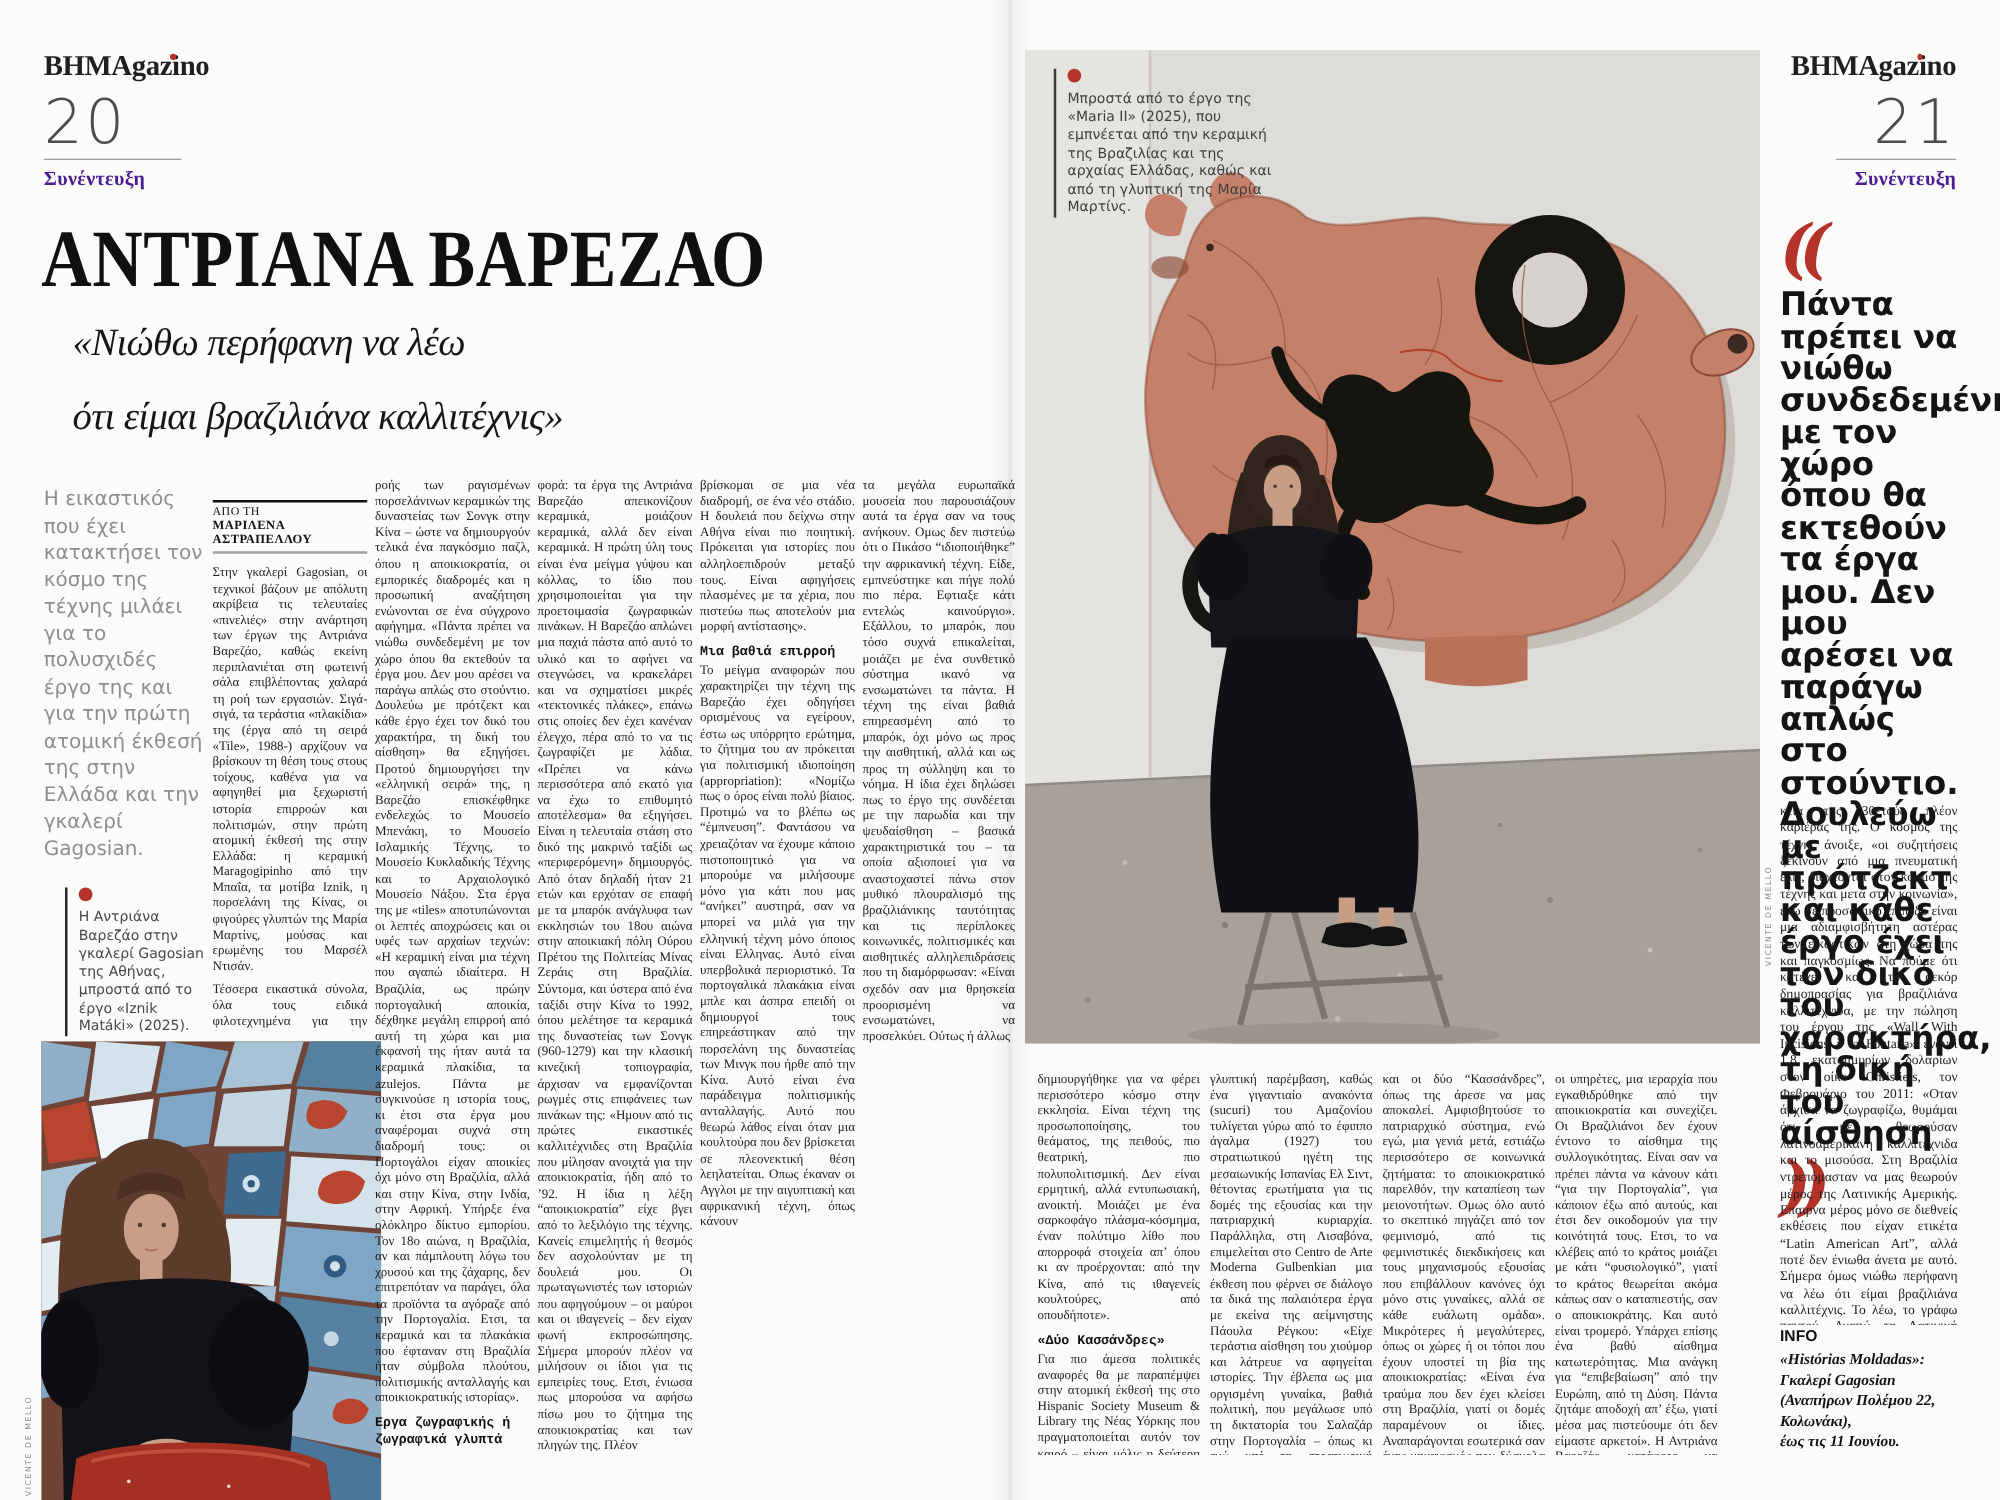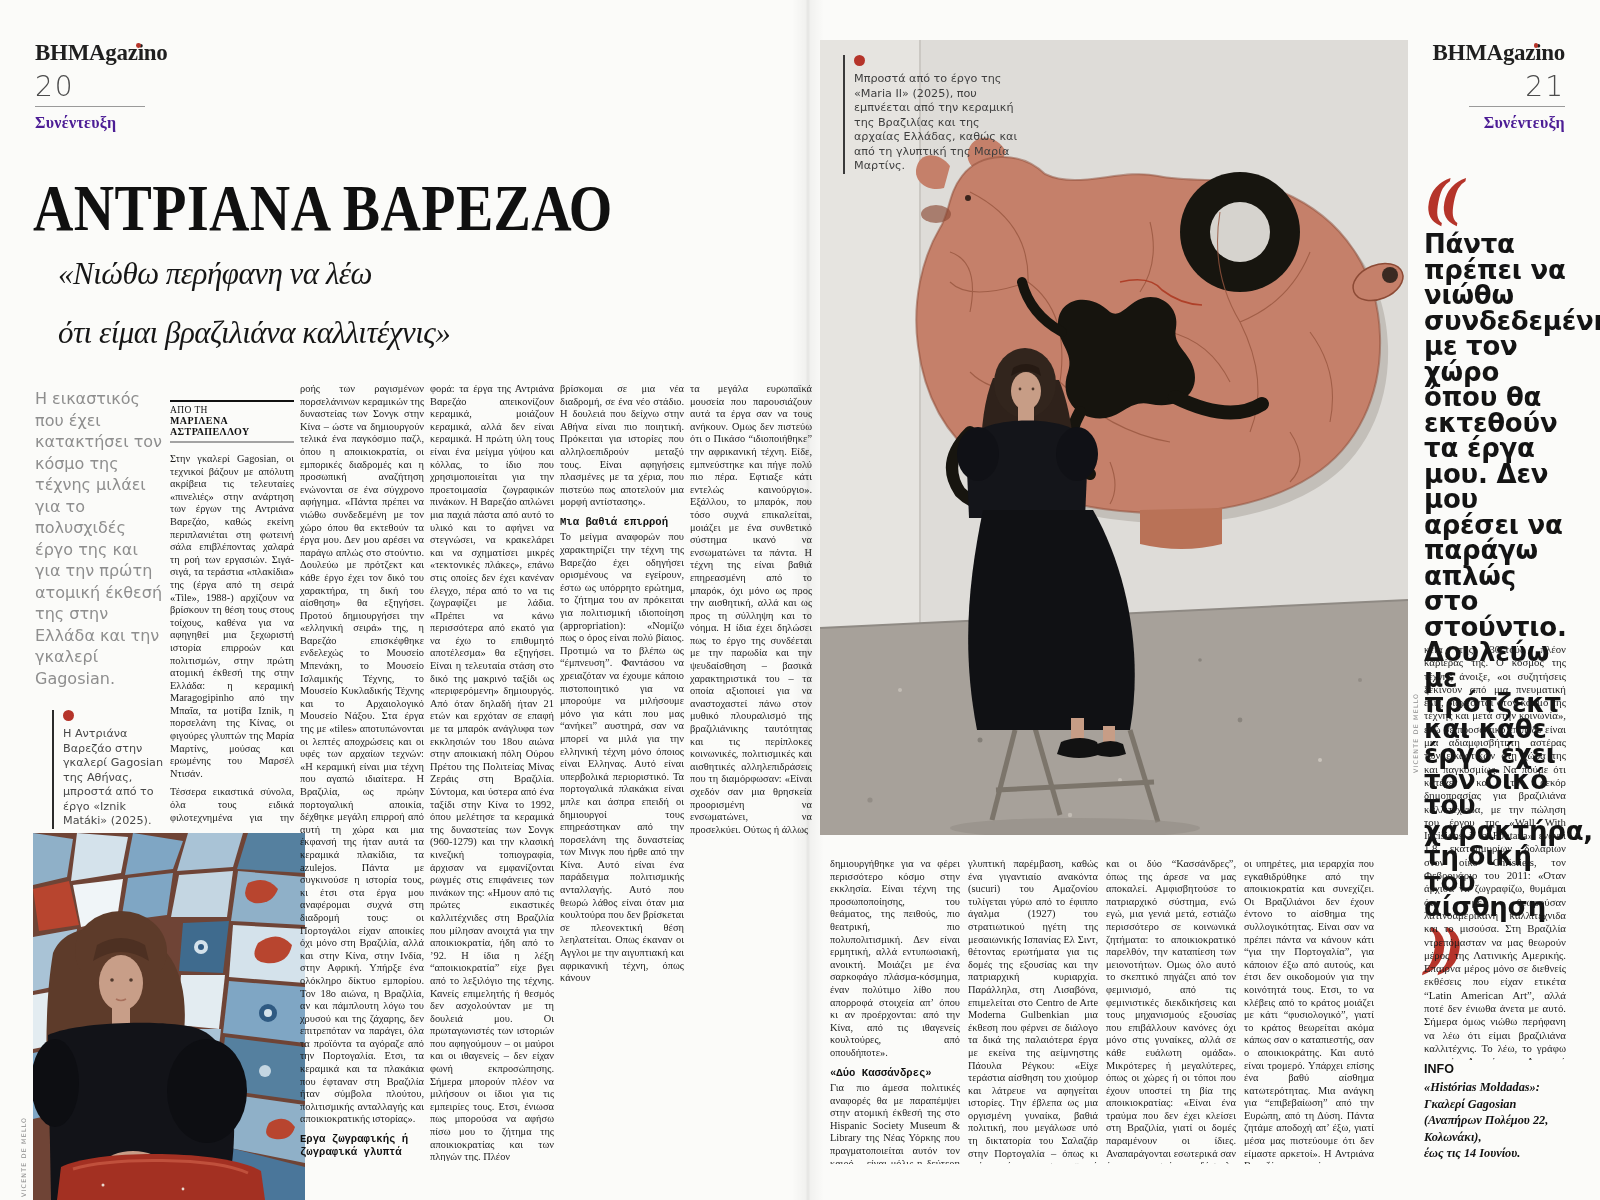--- a/index.html
+++ b/index.html
@@ -2,21 +2,21 @@
 <html><head>
 <meta charset="utf-8">
 <style>
   html,body{margin:0;padding:0;background:#ffffff;}
   .spread{position:relative;width:1600px;height:1200px;background:#fbfbf9;overflow:hidden;
           font-family:"Liberation Serif",serif;color:#1b1b1b;}
   .abs{position:absolute;}
   
   .masthead{font-family:Liberation Serif, serif;font-weight:bold;font-size:23px;letter-spacing:-0.3px;color:#1f1f1f;position:relative;display:inline-block;}
   .mast-dot{position:absolute;left:101px;top:3px;width:4.8px;height:4.8px;border-radius:50%;background:#b5342a;}
-  .pagenum{font-family:"DejaVu Sans",sans-serif;font-weight:200;font-size:28px;color:#4c4c4c;line-height:1;margin-top:7px;letter-spacing:2px;border-bottom:1.5px solid #9a9a9a;padding-bottom:5px;}
+  .pagenum{font-family:"DejaVu Sans",sans-serif;font-weight:200;font-size:49px;color:#4c4c4c;line-height:1;margin-top:7px;letter-spacing:2px;border-bottom:1.5px solid #9a9a9a;padding-bottom:5px;}
   .hdr-left .pagenum{width:110px;}
   .hdr-right{text-align:right;}
   .hdr-right .pagenum{width:96px;margin-left:auto;}
   .section{font-family:"Liberation Serif",serif;font-weight:bold;color:#4c1d95;font-size:16px;margin-top:7px;letter-spacing:0.3px;}
   
   .headline{font-family:"Liberation Serif",serif;font-weight:bold;font-size:65px;letter-spacing:0.5px;color:#101010;transform:scaleX(.86);transform-origin:left top;white-space:nowrap;line-height:1;}
   .subhead{font-family:"Liberation Serif",serif;font-style:italic;font-size:31px;line-height:59px;color:#161616;letter-spacing:-0.5px;white-space:nowrap;margin-left:25px;}
   
   .intro{font-family:"DejaVu Sans",sans-serif;font-size:16px;line-height:21.5px;color:#8e8e8e;}
   .sidecap{font-family:"DejaVu Sans",sans-serif;font-size:11.2px;line-height:14.5px;color:#484848;border-left:2px solid #2b2b2b;padding-left:9px;}
@@ -273,21 +273,21 @@
   <div class="abs bodycol sidecol" style="left:1424px;top:643px;">
     <p>κεια της 30ετούς πλέον καριέρας της. Ο κόσμος της τέχνης άνοιξε, «οι συζητήσεις ξεκινούν από μια πνευματική ελίτ, διαχέονται στον κόσμο της τέχνης και μετά στην κοινωνία», ενώ σε προσωπικό επίπεδο είναι μια αδιαμφισβήτητη αστέρας των εικαστικών στη χώρα της και παγκοσμίως. Να πούμε ότι κατέχει και το ρεκόρ δημοπρασίας για βραζιλιάνα καλ­λιτέχνιδα, με την πώληση του έργου της «Wall With Incisions à la Fontana» έναντι 1,8 εκατομμυρίων δολαρίων στον οίκο Christie’s, τον Φεβρουάριο του 2011: «Οταν άρχισα να ζωγραφίζω, θυμάμαι ότι με θεωρούσαν λατινοαμερικανή καλλιτέχνιδα και το μισούσα. Στη Βραζιλία ντρεπόμασταν να μας θεωρούν μέρος της Λατινικής Αμερικής. Επαιρνα μέρος μόνο σε διεθνείς εκθέσεις που είχαν ετικέτα “Latin American Art”, αλλά ποτέ δεν ένιωθα άνετα με αυτό. Σήμερα όμως νιώθω περήφανη να λέω ότι είμαι βραζιλιάνα καλλιτέχνις. Το λέω, το γράφω παντού. Αγαπώ τη Λατινική Αμερική, είναι τόσο όμορφη. Αγαπώ αυτή την ταυτότητα, αγαπώ τα πάντα σε αυτήν».</p>
   </div>
 
   <div class="abs" style="left:1424px;top:1062px;width:152px;">
     <div class="info-label">INFO</div>
     <div class="info-line">«Histórias Moldadas»:</div>
     <div class="info-line">Γκαλερί Gagosian</div>
     <div class="info-line">(Αναπήρων Πολέμου 22,</div>
     <div class="info-line">Κολωνάκι),</div>
-    <div class="info-line">έως τις 14 Ιουνίου.</div>
+    <div class="info-line">έως τις 11 Ιουνίου.</div>
   </div>
 
   <div class="abs bodycol rcol" style="left:830px;top:858px;">
     <p>δημιουργήθηκε για να φέρει περισσότερο κόσμο στην εκκλησία. Είναι τέχνη της προσωποποίησης, του θεάματος, της πειθούς, πιο θεατρική, πιο πολυπολιτισμική. Δεν είναι ερμητική, αλλά εντυπωσιακή, ανοικτή. Μοιάζει με ένα σαρκοφάγο πλάσμα-κόσμημα, έναν πολύτιμο λίθο που απορροφά στοιχεία απ’ όπου κι αν προέρχονται: από την Κίνα, από τις ιθαγενείς κουλτούρες, από οπουδήποτε».</p>
     <h3 class="colhead">«Δύο Κασσάνδρες»</h3>
     <p>Για πιο άμεσα πολιτικές αναφορές θα με παραπέμψει στην ατομική έκθεσή της στο Hispanic Society Museum &amp; Library της Νέας Υόρκης που πραγματοποιείται αυτόν τον καιρό – είναι μόλις η δεύτερη σύγχρονη καλλιτέχνις που το πετυχαίνει. Εκεί όπου έχει κάνει μια μνημειακή</p>
   </div>
   <div class="abs bodycol rcol" style="left:968px;top:858px;">
     <p>γλυπτική παρέμβαση, καθώς ένα γιγαντιαίο ανακόντα (sucuri) του Αμαζονίου τυλίγεται γύρω από το έφιππο άγαλμα (1927) του στρατιωτικού ηγέτη της μεσαιωνικής Ισπανίας Ελ Σιντ, θέτοντας ερωτήματα για τις δομές της εξουσίας και την πατριαρχική κυριαρχία. Παράλληλα, στη Λισαβόνα, επιμελείται στο Centro de Arte Moderna Gulbenkian μια έκθεση που φέρνει σε διάλογο τα δικά της παλαιότερα έργα με εκείνα της αείμνηστης Πάουλα Ρέγκου: «Είχε τεράστια αίσθηση του χιούμορ και λάτρευε να αφηγείται ιστορίες. Την έβλεπα ως μια οργισμένη γυναίκα, βαθιά πολιτική, που μεγάλωσε υπό τη δικτατορία του Σαλαζάρ στην Πορτογαλία – όπως κι εγώ υπό τη στρατιωτική χούντα στη Βραζιλία. Γεννήθηκα το 1964, όταν ξεκίνησαν τα πραξικοπήματα, γι’ αυτό ίσως είμαστε</p>
   </div>

